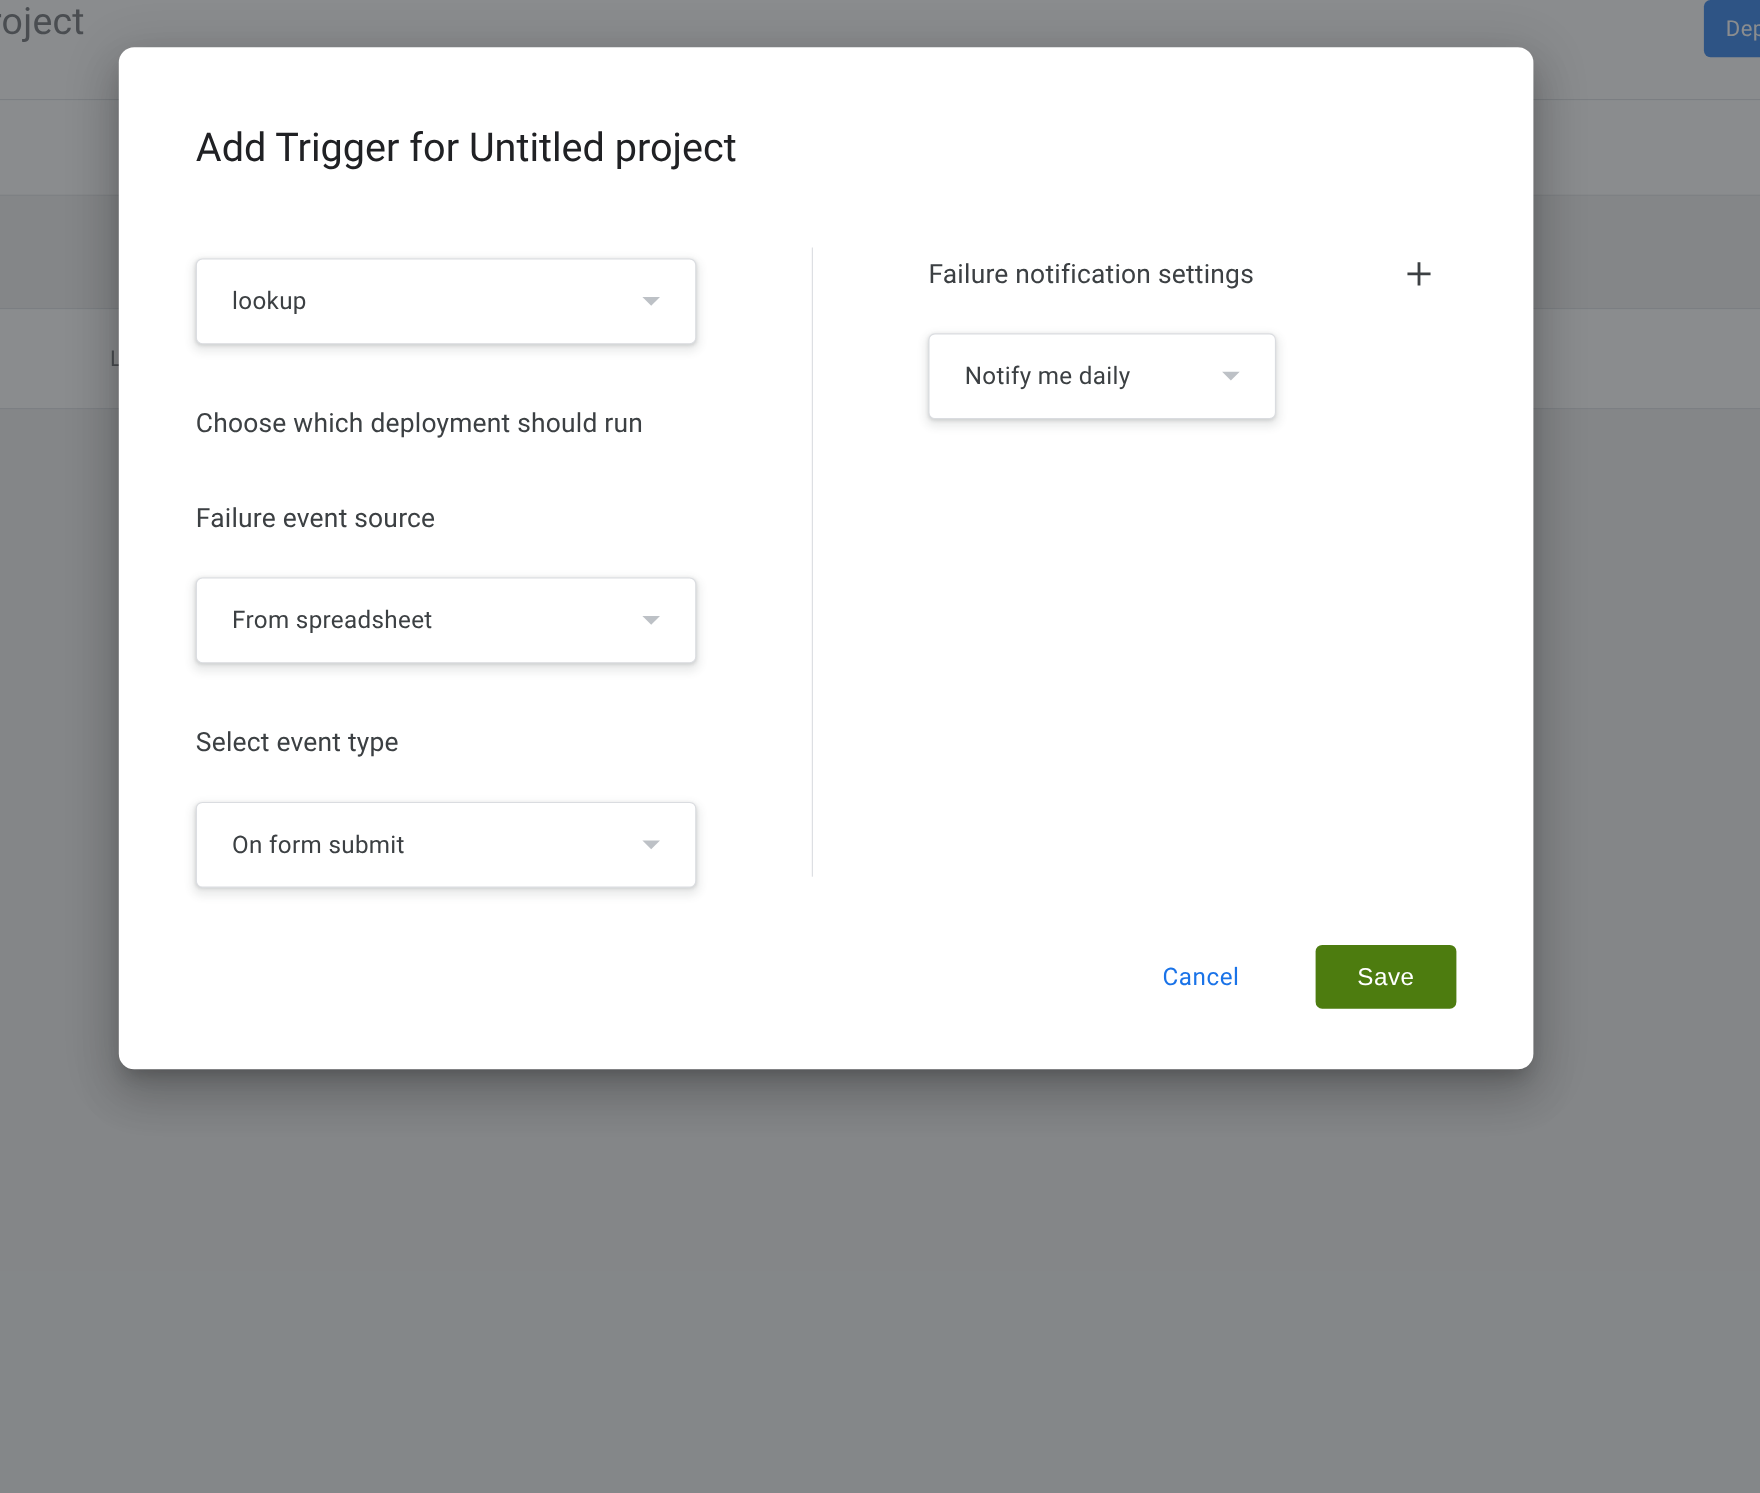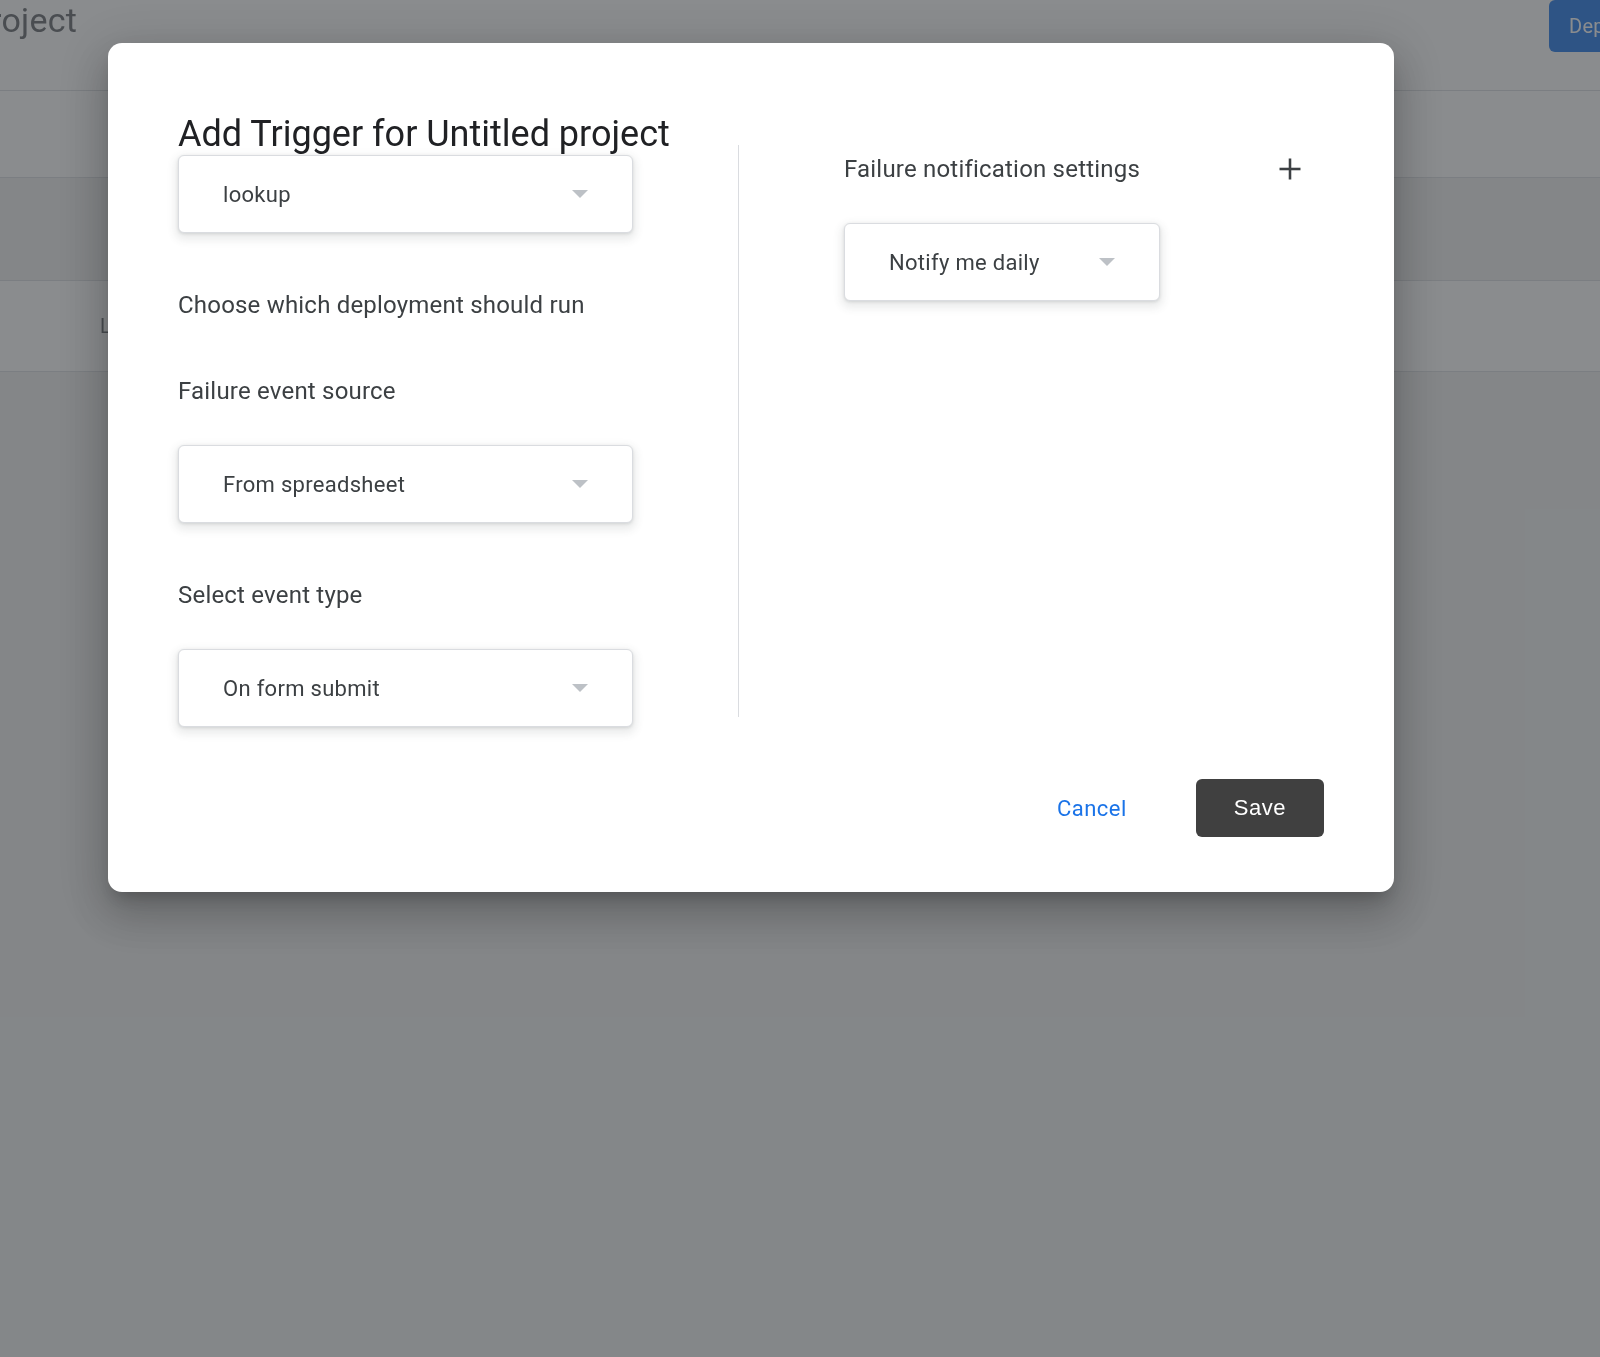--- a/index.html
+++ b/index.html
@@ -94,20 +94,21 @@
       border-radius: 14px;
       z-index: 10;
       padding: 70px 70px 55px 70px;
       box-shadow: 0 24px 38px 3px rgba(0,0,0,0.14), 0 9px 46px 8px rgba(0,0,0,0.12), 0 11px 15px -7px rgba(0,0,0,0.2);
     }
     
     .modal-title {
       font-size: 36px;
       color: #202124;
       letter-spacing: 0px;
+      margin-bottom: 80px;
       font-weight: 400;
     }
     
     .modal-columns {
       display: flex;
       gap: 105px;
     }
     
     .col-left {
       flex: 0 0 455px;
@@ -160,21 +161,21 @@
     
     .dropdown {
       width: 455px;
       height: 78px;
       background: #fff;
       border: 1px solid #dadce0;
       border-radius: 6px;
       display: flex;
       align-items: center;
       justify-content: space-between;
-      padding: 0 44px;
+      padding: 0 32px;
       cursor: pointer;
       box-shadow: 0 1px 3px 0 rgba(60,64,67,0.15), 0 4px 8px 3px rgba(60,64,67,0.1);
       font-size: 22px;
       color: #3c4043;
       letter-spacing: 0.3px;
     }
     
     .dropdown-right {
       width: 316px;
     }
@@ -197,21 +198,21 @@
     
     .btn-cancel {
       color: #1a73e8;
       font-size: 22px;
       letter-spacing: 0.5px;
       cursor: pointer;
       padding: 12px 20px;
     }
     
     .btn-save {
-      background: #404040;
+      background: #4d7c0f;
       color: #fff;
       border: none;
       border-radius: 6px;
       font-size: 22px;
       letter-spacing: 0.5px;
       padding: 16px 38px;
       cursor: pointer;
     }
   </style>
 </head>

